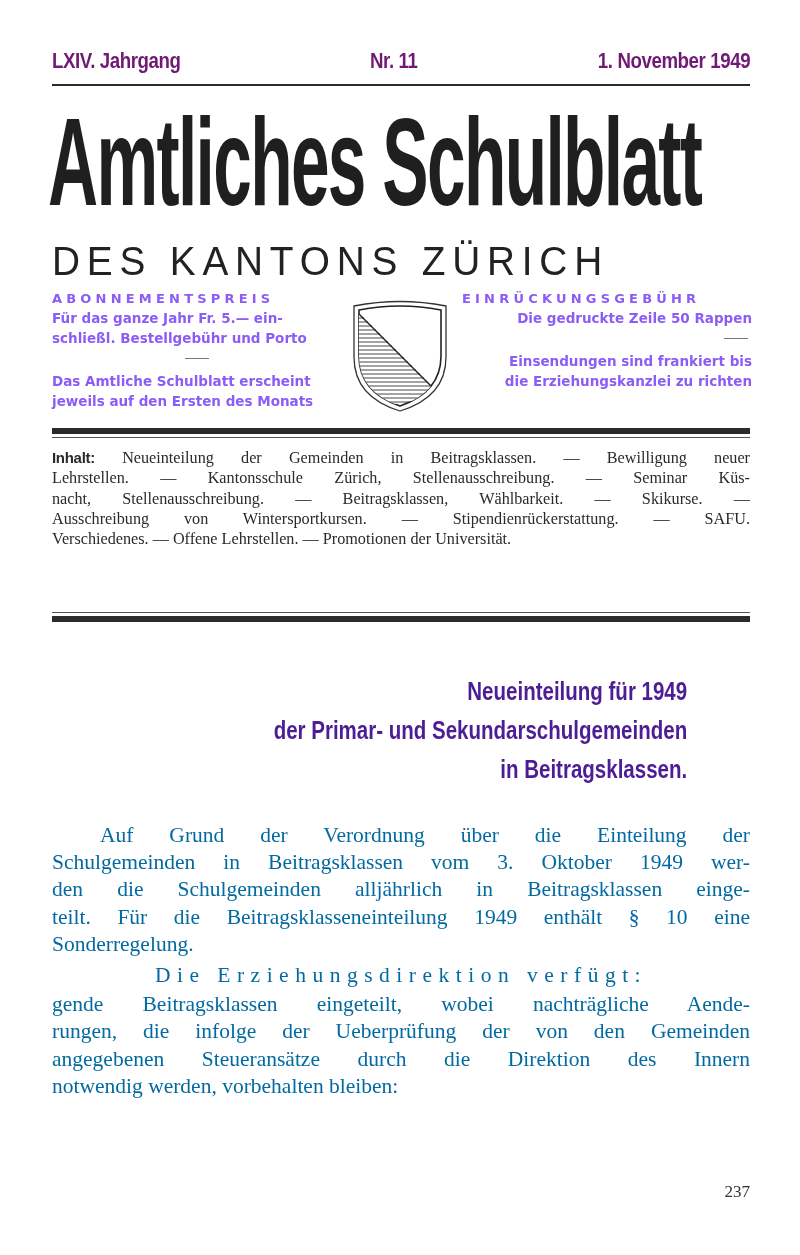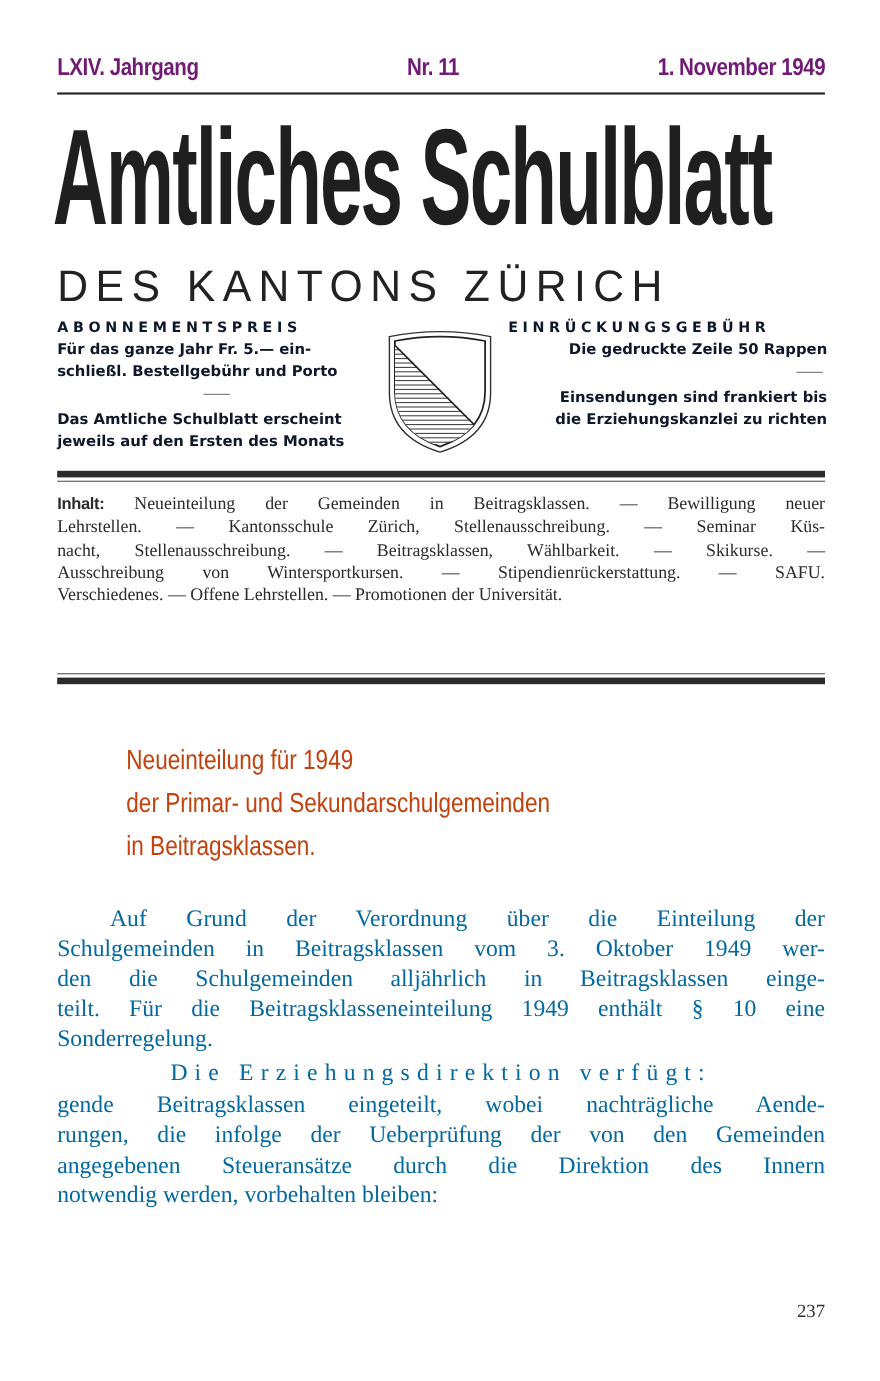--- a/index.html
+++ b/index.html
@@ -35,21 +35,21 @@
     }
     .subtitle {
       position: absolute; top: 238px; left: 0; width: 698px; height: 46px;
       font-family: "Liberation Sans", sans-serif; font-weight: normal;
       font-size: 40px; line-height: 46px; color: #222;
       letter-spacing: 7px; white-space: nowrap;
       transform: scaleX(0.97); transform-origin: left top;
     }
 
     
-    .info { position: absolute; top: 290px; font-family: "DejaVu Sans", sans-serif; font-size: 13.5px; color: #0f172a; }
+    .info { position: absolute; top: 290px; font-family: "DejaVu Sans", sans-serif; font-size: 13.5px; color: #8b5cf6; }
     .info-left { left: 0; width: 290px; }
     .info-right { left: 410px; width: 290px; }
     .info .caps { font-weight: bold; letter-spacing: 4.2px; font-size: 13px; line-height: 18px; white-space: nowrap; }
     .info .line { font-weight: bold; font-size: 13.5px; line-height: 20px; white-space: nowrap; }
     .info-left .line { text-align: left; }
     .info-right .line { text-align: right; }
     .info .dash { height: 1px; width: 24px; background: #777; margin: 10px auto 12px; }
     .info-left .dash { margin-left: 133px; }
     .info-right .dash { margin-left: 262px; }
 
@@ -66,22 +66,22 @@
       font-family: "Liberation Serif", serif; font-size: 16.2px; line-height: 20.3px;
       color: #2a2a2a; text-align: justify;
     }
     .inhalt .lbl { font-family: "Liberation Sans", sans-serif; font-weight: bold; font-size: 15px; letter-spacing: -0.3px; }
     .inhalt .ln { display: block; text-align: justify; text-align-last: justify; white-space: nowrap; }
     .inhalt .ln.last { text-align-last: left; }
 
     
     .article-title {
       position: absolute; top: 672px; left: 0; width: 698px;
-      font-family: "Liberation Sans", sans-serif; font-weight: normal;
-      font-size: 25px; line-height: 39px; text-align: left; color: #c2410c;
+      font-family: "Liberation Sans", sans-serif; font-weight: bold;
+      font-size: 25px; line-height: 39px; text-align: right; color: #4c1d95;
     }
     .article-title div { display: block; transform: scaleX(0.82); transform-origin: center; white-space: nowrap; }
 
     
     .body {
       position: absolute; top: 822px; left: 0; width: 698px;
       font-family: "Liberation Serif", serif; font-size: 21.5px; line-height: 27.2px;
       color: #0369a1;
     }
     .body .ln { display: block; white-space: nowrap; text-align: justify; text-align-last: justify; }

